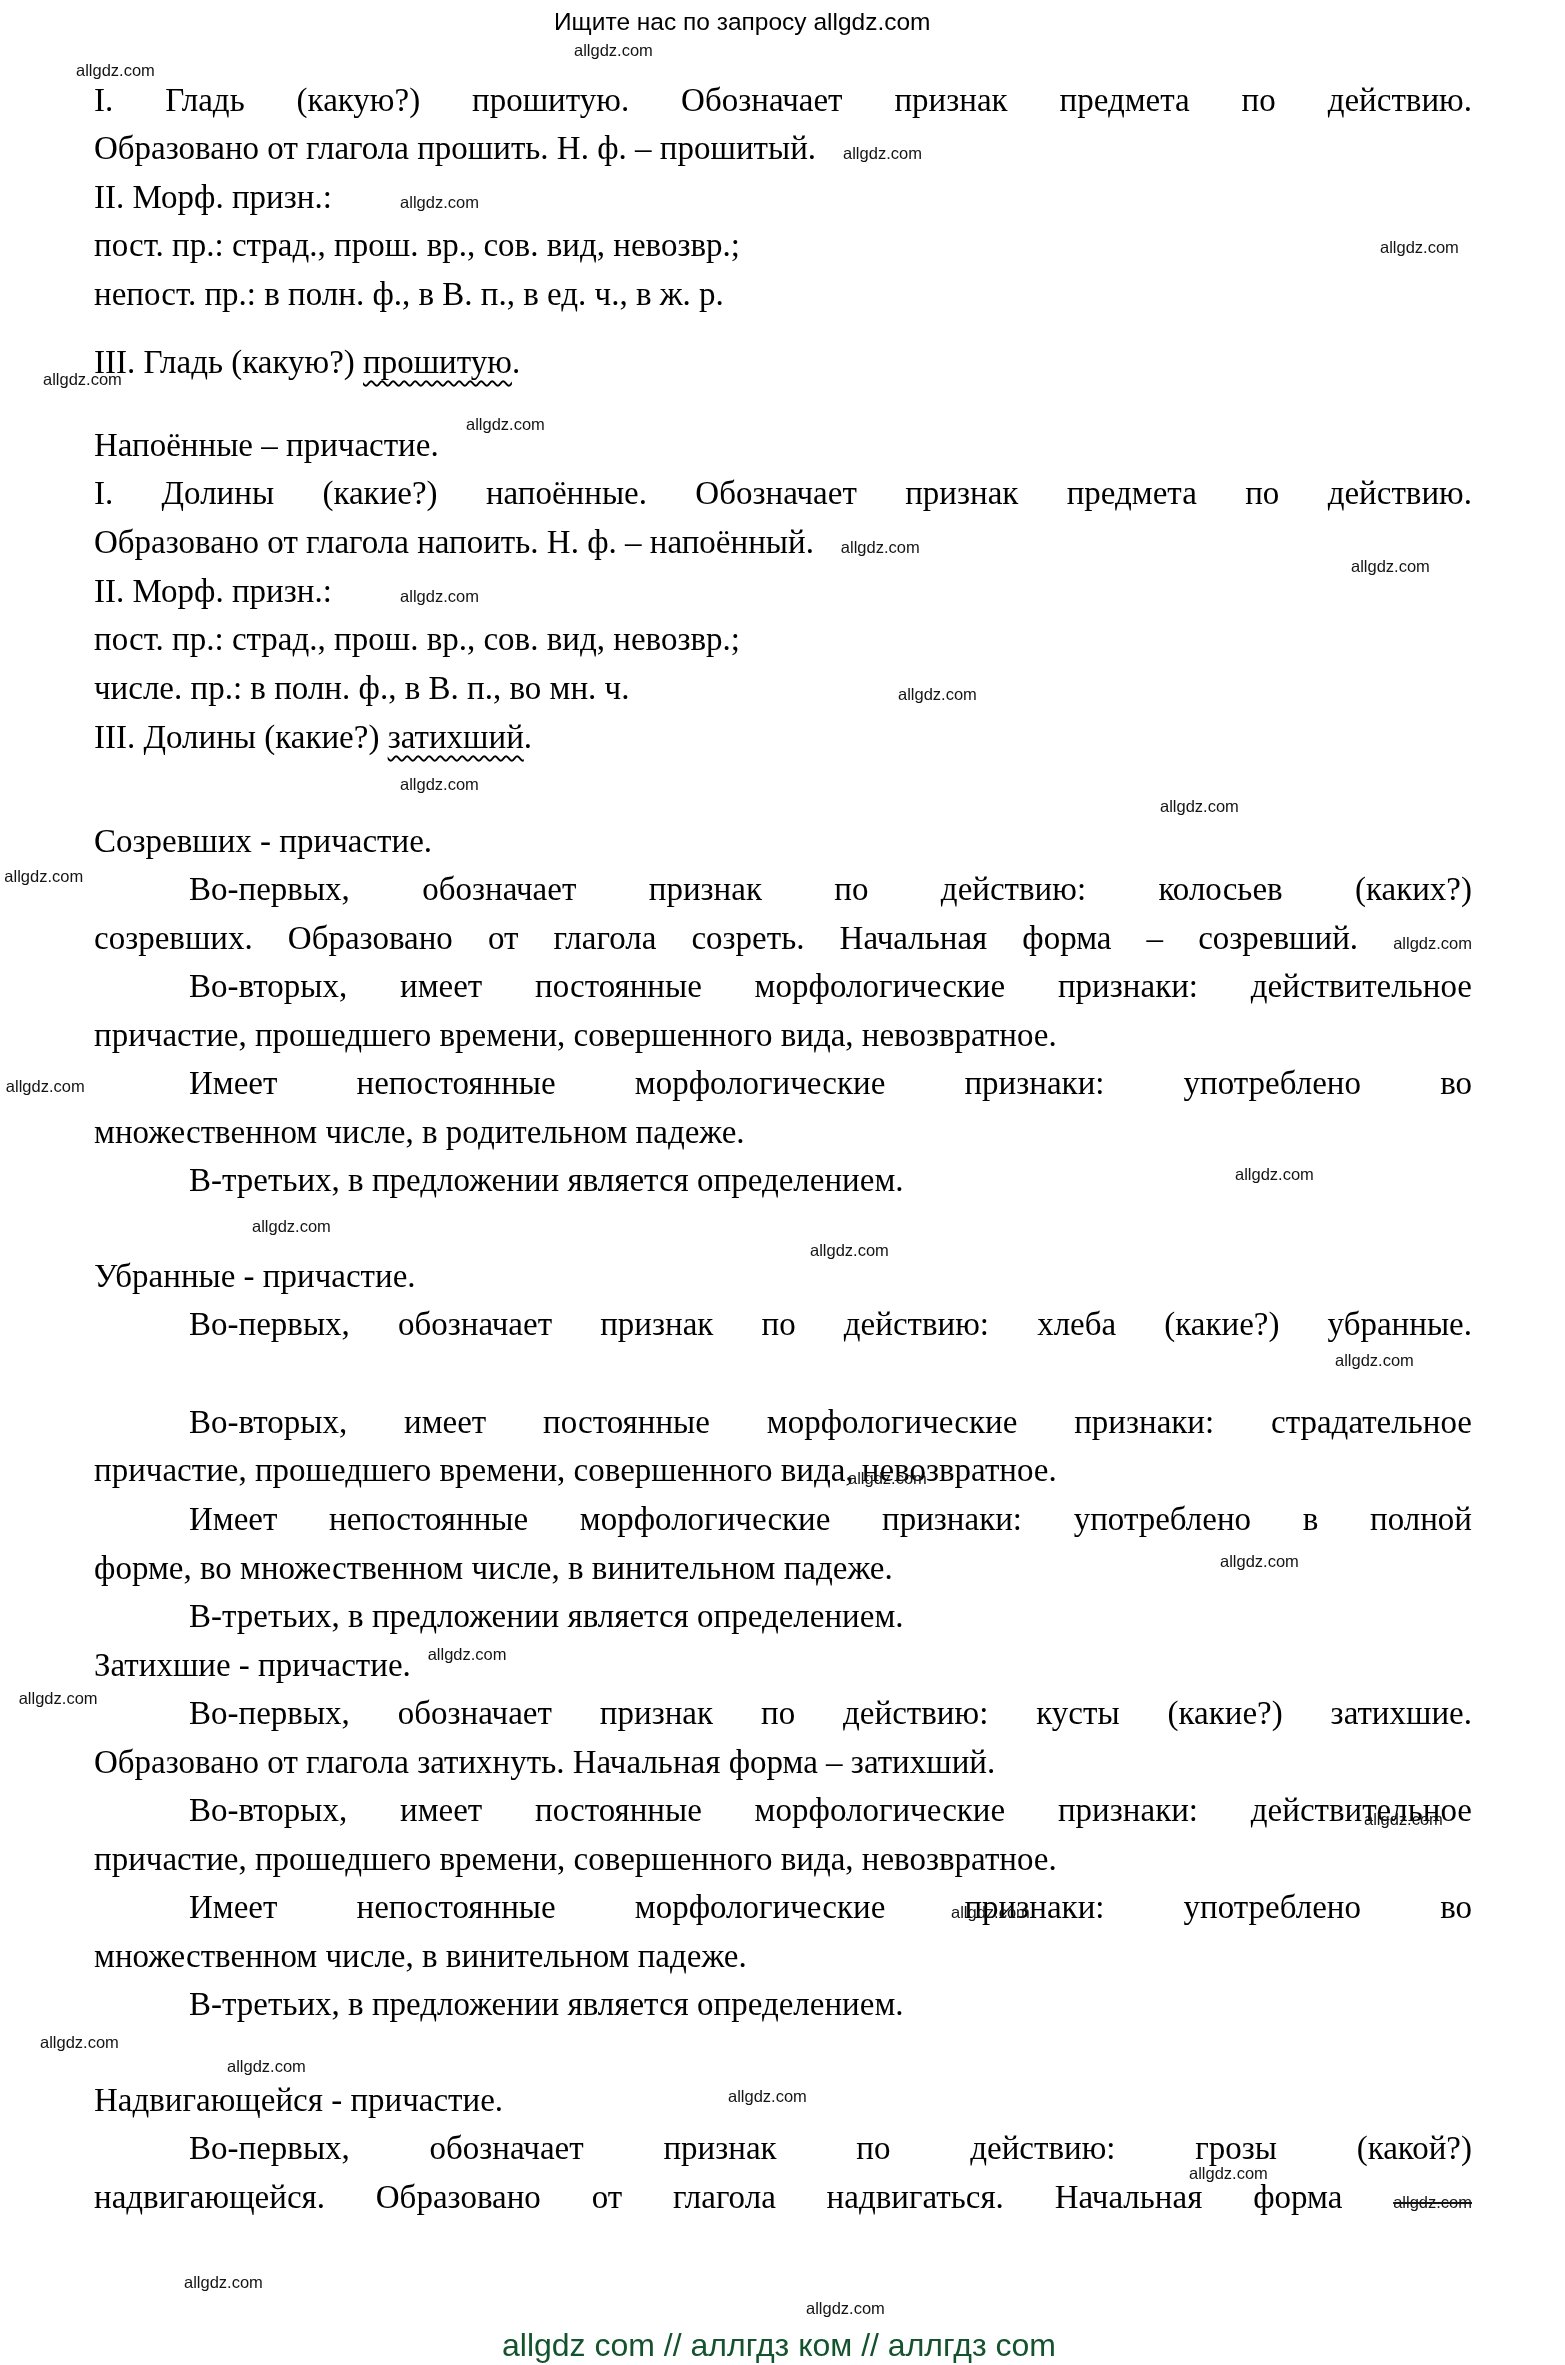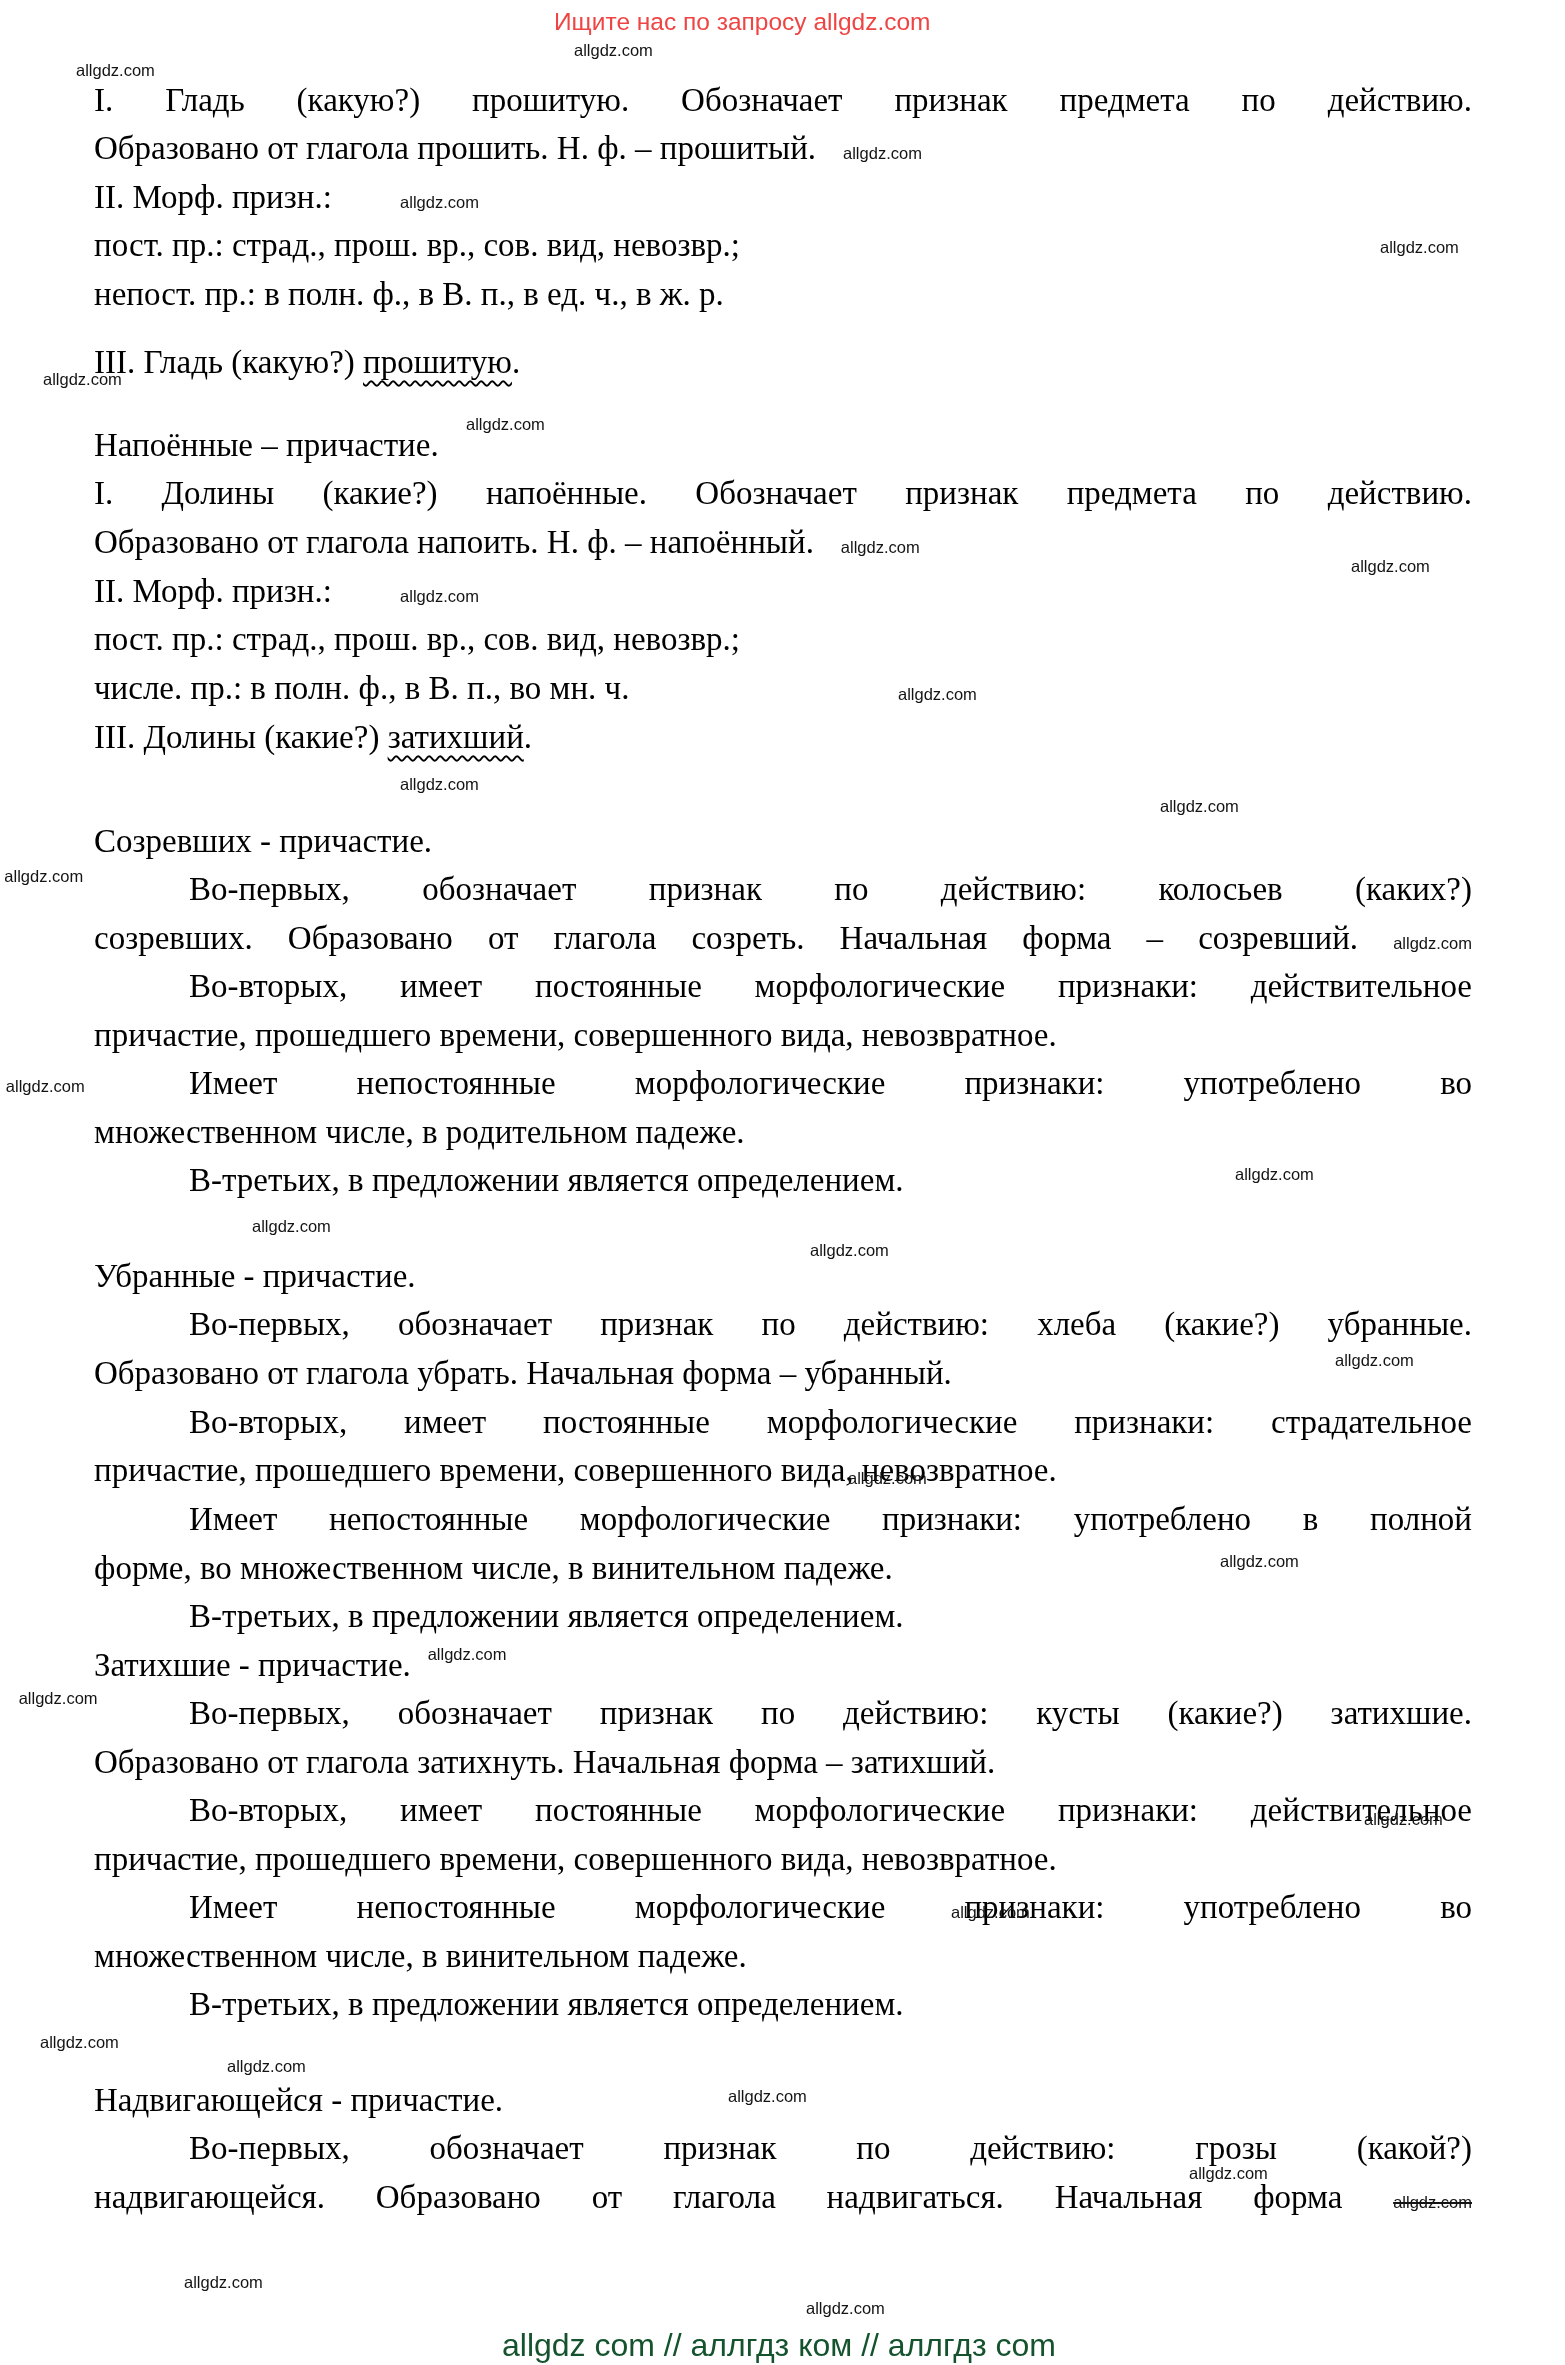--- a/index.html
+++ b/index.html
@@ -63,21 +63,21 @@
     font-family:"Liberation Sans","DejaVu Sans",sans-serif;
     font-size:32px;
     line-height:37px;
     white-space:nowrap;
   }
 </style>
 </head>
 <body>
 
 <div class="page" id="page">
-  <div class="promo-header" style="color: #ef4444;">Ищите нас по запросу allgdz.com</div>
+  <div class="promo-header" style="color: #000000;">Ищите нас по запросу allgdz.com</div>
 
   <div class="line just" style="top: 80px;"><span>I. Гладь (какую?) прошитую. Обозначает признак предмета по действию.</span></div>
     <div class="line" style="top: 128px;"><span>Образовано от глагола прошить. Н. ф. – прошитый.</span> <span class="wm" style="margin-left: 18.7px;">allgdz.com</span></div>
     <div class="line" style="top: 177px;"><span>II. Морф. призн.:</span> <span class="wm" style="margin-left: 60px;">allgdz.com</span></div>
     <div class="line" style="top: 225px;"><span>пост. пр.: страд., прош. вр., сов. вид, невозвр.;</span></div>
     <div class="line" style="top: 274px;"><span>непост. пр.: в полн. ф., в В. п., в ед. ч., в ж. р.</span></div>
     <div class="line" style="top: 322px; margin-top: 20px;"><span>III. Гладь (какую?) </span><span class="wavy">прошитую</span><span>.</span></div>
     <div class="line" style="top: 425px;"><span>Напоённые – причастие.</span></div>
     <div class="line just" style="top: 473px;"><span>I. Долины (какие?) напоённые. Обозначает признак предмета по действию.</span></div>
     <div class="line" style="top: 522px;"><span>Образовано от глагола напоить. Н. ф. – напоённый.</span> <span class="wm" style="margin-left: 18.7px;">allgdz.com</span></div>
@@ -88,21 +88,20 @@
     <div class="line" style="top: 821px;"><span>Созревших - причастие.</span></div>
     <div class="line just" style="top: 869px; text-indent: 95px;"><span>Во-первых, обозначает признак по действию: колосьев (каких?)</span></div>
     <div class="line just" style="top: 918px;"><span>созревших. Образовано от глагола созреть. Начальная форма – созревший.</span> <span class="wm">allgdz.com</span></div>
     <div class="line just" style="top: 966px; text-indent: 95px;"><span>Во-вторых, имеет постоянные морфологические признаки: действительное</span></div>
     <div class="line" style="top: 1015px;"><span>причастие, прошедшего времени, совершенного вида, невозвратное.</span></div>
     <div class="line just" style="top: 1063px; text-indent: 95px;"><span>Имеет непостоянные морфологические признаки: употреблено во</span></div>
     <div class="line" style="top: 1112px;"><span>множественном числе, в родительном падеже.</span></div>
     <div class="line" style="top: 1160px; text-indent: 95px;"><span>В-третьих, в предложении является определением.</span></div>
     <div class="line" style="top: 1256px;"><span>Убранные - причастие.</span></div>
     <div class="line just" style="top: 1304px; text-indent: 95px;"><span>Во-первых, обозначает признак по действию: хлеба (какие?) убранные.</span></div>
-    <div class="line" style="top: 1353px;"><span>Образовано от глагола убрать. Начальная форма – убранный.</span></div>
     <div class="line just" style="top: 1402px; text-indent: 95px;"><span>Во-вторых, имеет постоянные морфологические признаки: страдательное</span></div>
     <div class="line" style="top: 1450px;"><span>причастие, прошедшего времени, совершенного вида, невозвратное.</span></div>
     <div class="line just" style="top: 1499px; text-indent: 95px;"><span>Имеет непостоянные морфологические признаки: употреблено в полной</span></div>
     <div class="line" style="top: 1548px;"><span>форме, во множественном числе, в винительном падеже.</span></div>
     <div class="line" style="top: 1596px; text-indent: 95px;"><span>В-третьих, в предложении является определением.</span></div>
     <div class="line just" style="top: 1693px; text-indent: 95px;"><span>Во-первых, обозначает признак по действию: кусты (какие?) затихшие.</span></div>
     <div class="line" style="top: 1645px;"><span>Затихшие - причастие.</span> <span class="wm raise" style="margin-left: 8.6px;">allgdz.com</span></div>
     <div class="line" style="top: 1742px;"><span>Образовано от глагола затихнуть. Начальная форма – затихший.</span></div>
     <div class="line just" style="top: 1790px; text-indent: 95px;"><span>Во-вторых, имеет постоянные морфологические признаки: действительное</span></div>
     <div class="line" style="top: 1839px;"><span>причастие, прошедшего времени, совершенного вида, невозвратное.</span></div>

